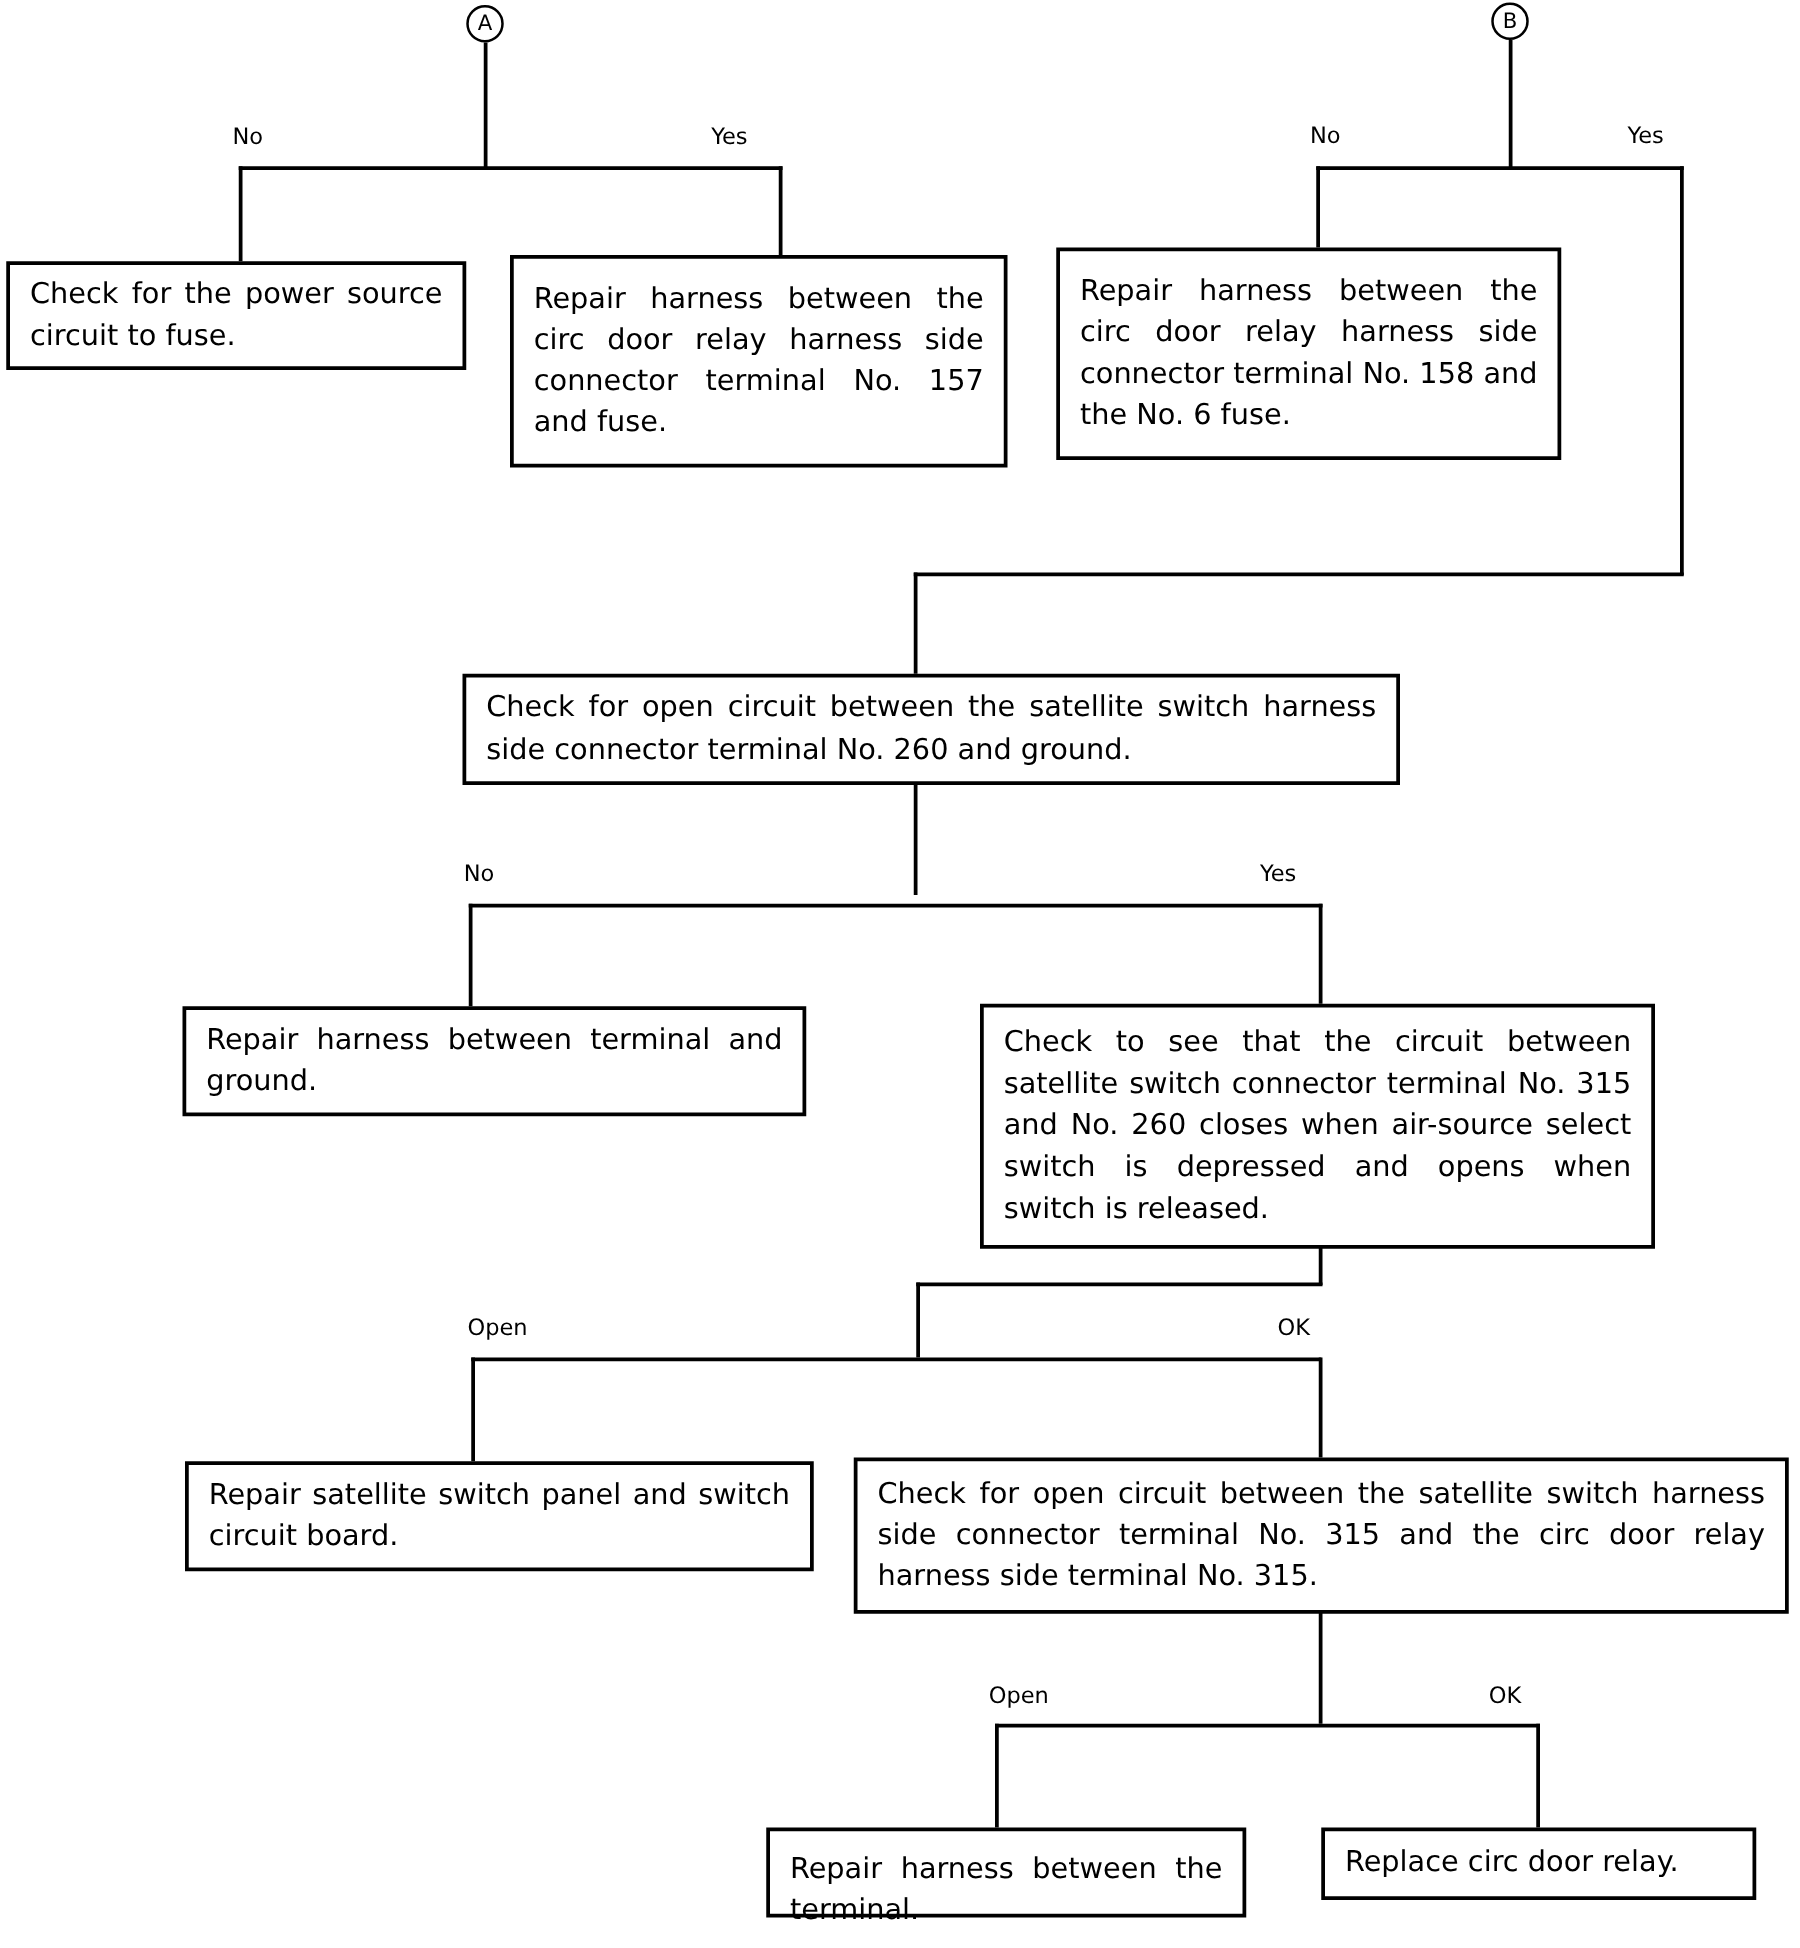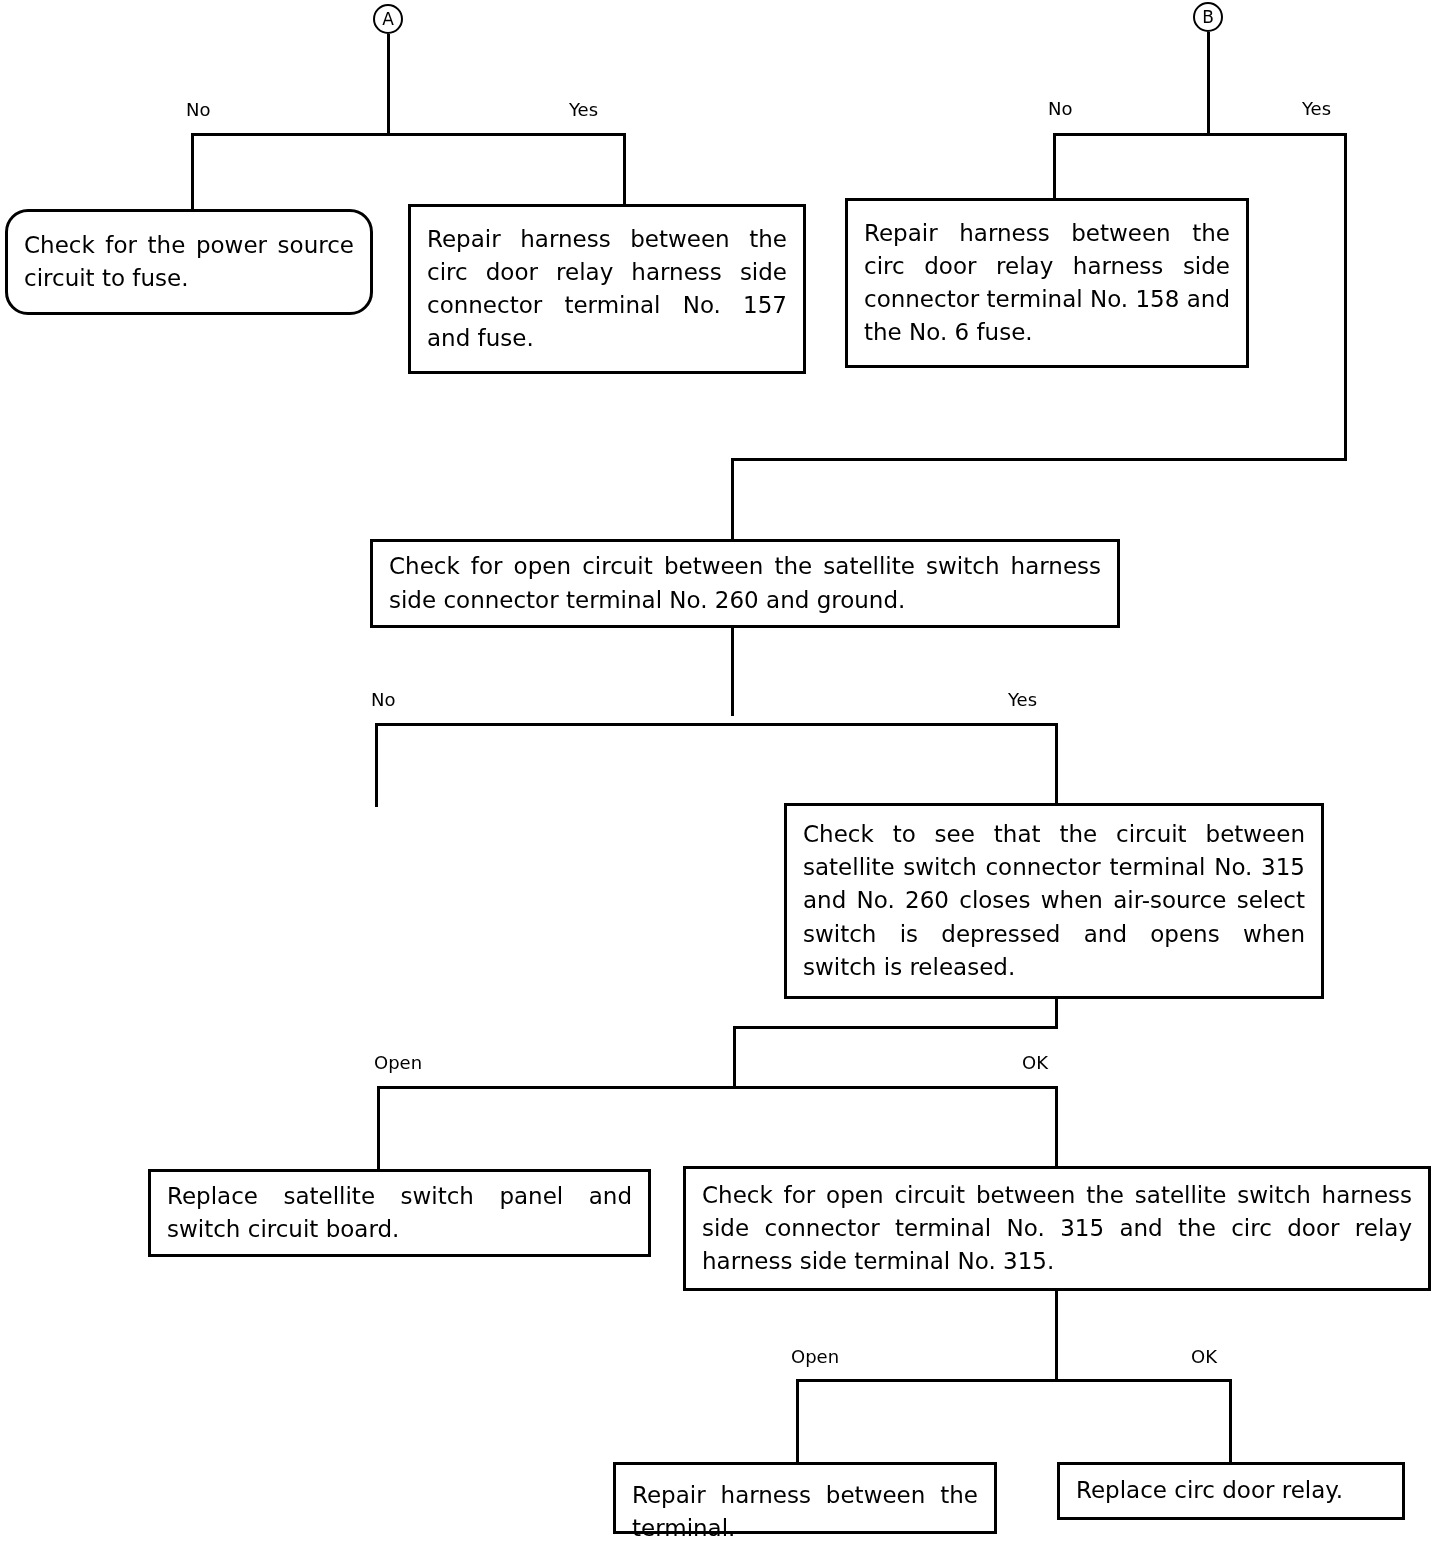--- a/index.html
+++ b/index.html
@@ -81,21 +81,21 @@
   </div>
   <div class="ln-v" style="left:387px; top:34px; height:101px;"></div>
 
   <div class="branch-label" style="left:186px; top:101px;">No</div>
   <div class="branch-label" style="left:569px; top:101px;">Yes</div>
 
   <div class="ln-h" style="left:191px; top:133px; width:435px;"></div>
   <div class="ln-v" style="left:191px; top:133px; height:78px;"></div>
   <div class="ln-v" style="left:623px; top:133px; height:73px;"></div>
 
-  <div class="box just" style="left:5px; top:209px; width:368px; height:106px;border-radius:23px;">
+  <div class="box just" style="left:5px; top:209px; width:368px; height:87px;">
     <span class="box-text">Check for the power source circuit to fuse.</span>
   </div>
 
   <div class="box just" style="left:408px; top:204px; width:398px; height:170px;">
     <span class="box-text">Repair harness between the circ door relay harness side connector terminal No. 157 and fuse.</span>
   </div>
 
   <div class="conn-circle" style="left:1193px; top:2px;">
     <span>B</span>
   </div>
@@ -121,38 +121,41 @@
 
   <div class="ln-v" style="left:731px; top:626px; height:90px;"></div>
 
   <div class="branch-label" style="left:371px; top:691px;">No</div>
   <div class="branch-label" style="left:1008px; top:691px;">Yes</div>
 
   <div class="ln-h" style="left:375px; top:723px; width:683px;"></div>
   <div class="ln-v" style="left:375px; top:723px; height:84px;"></div>
   <div class="ln-v" style="left:1055px; top:723px; height:84px;"></div>
 
+  <div class="box just" style="left:146px; top:805px; width:499px; height:88px;">
+    <span class="box-text">Repair harness between terminal and ground.</span>
+  </div>
 
   <div class="box just" style="left:784px; top:803px; width:540px; height:196px;justify-content:flex-end;">
     <span class="box-text">Check to see that the circuit between satellite switch connector terminal No. 315 and No. 260 closes when air-source select switch is depressed and opens when switch is released.</span>
   </div>
 
   <div class="ln-v" style="left:1055px; top:997px; height:31px;"></div>
   <div class="ln-h" style="left:733px; top:1026px; width:325px;"></div>
   <div class="ln-v" style="left:733px; top:1026px; height:60px;"></div>
 
   <div class="branch-label" style="left:374px; top:1054px;">Open</div>
   <div class="branch-label" style="left:1022px; top:1054px;">OK</div>
 
   <div class="ln-h" style="left:377px; top:1086px; width:680px;"></div>
   <div class="ln-v" style="left:377px; top:1086px; height:85px;"></div>
   <div class="ln-v" style="left:1055px; top:1086px; height:85px;"></div>
 
   <div class="box just" style="left:148px; top:1169px; width:503px; height:88px;">
-    <span class="box-text">Replace satellite switch panel and switch circuit board.</span>
+    <span class="box-text">Repair satellite switch panel and switch circuit board.</span>
   </div>
 
   <div class="box just" style="left:683px; top:1166px; width:748px; height:125px;">
     <span class="box-text">Check for open circuit between the satellite switch harness side connector terminal No. 315 and the circ door relay harness side terminal No. 315.</span>
   </div>
 
   <div class="ln-v" style="left:1055px; top:1289px; height:90px;"></div>
 
   <div class="branch-label" style="left:791px; top:1348px;">Open</div>
   <div class="branch-label" style="left:1191px; top:1348px;">OK</div>

